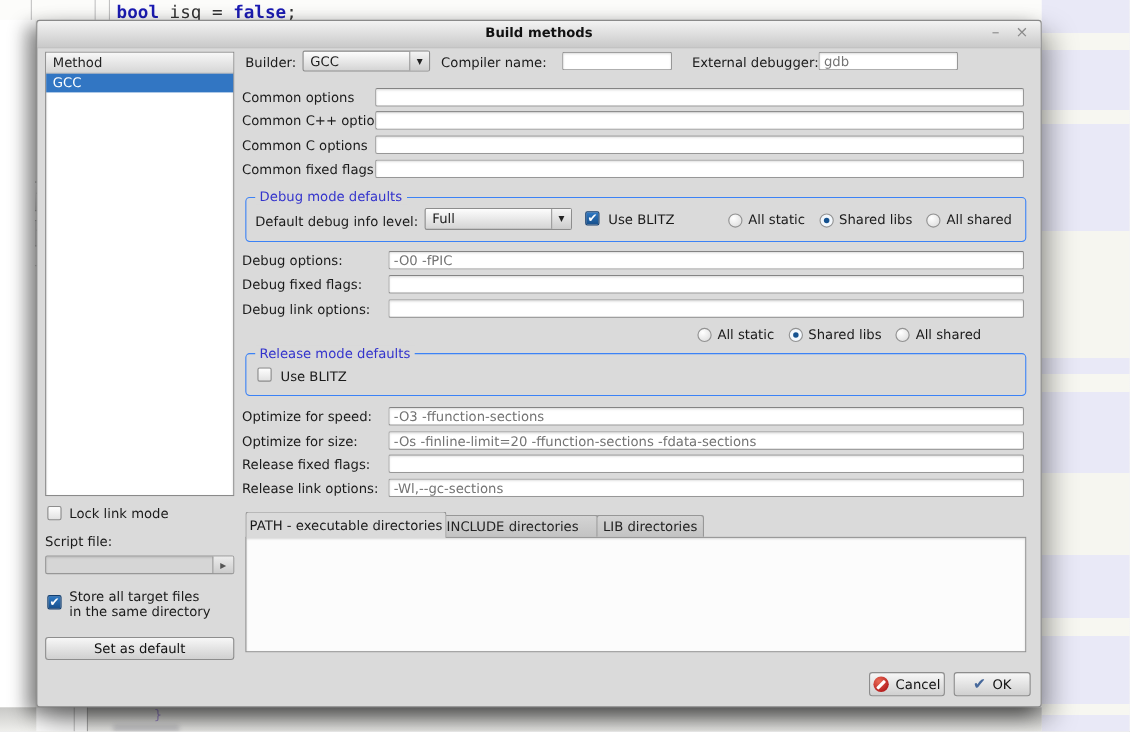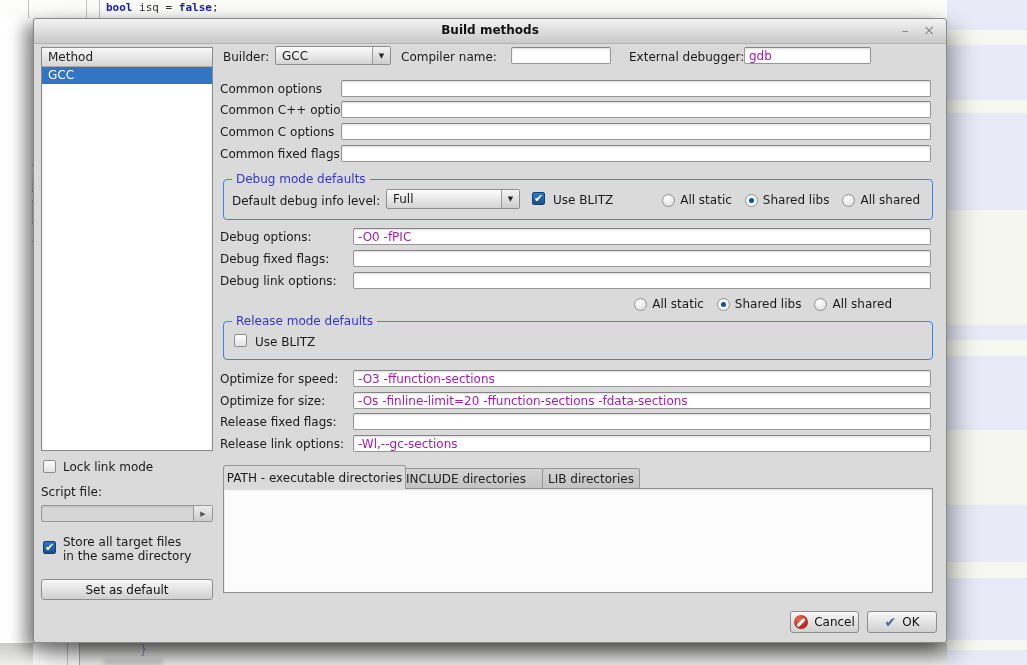--- a/index.html
+++ b/index.html
@@ -4,21 +4,21 @@
 <style>
   html,body{margin:0;padding:0;}
   body{
     width:1027px;height:665px;position:relative;overflow:hidden;
     font-family:"DejaVu Sans","Liberation Sans",sans-serif;font-size:12px;color:#1a1a1a;
     background:#ffffff;
   }
   
   .editor-strip{position:absolute;left:0;top:0;width:947px;height:18px;background:#fcfcfa;}
   .vline{position:absolute;top:0;width:1px;background:#c2c2c2;}
-  .code-line{position:absolute;left:106px;top:1px;font-family:"DejaVu Sans Mono","Liberation Mono",monospace;font-size:11px;white-space:pre;color:#333;}
+  .code-line{position:absolute;left:106px;top:1px;font-family:"DejaVu Sans Mono","Liberation Mono",monospace;font-size:16px;white-space:pre;color:#333;}
   .code-line .kw{color:#1c1cb4;font-weight:bold;}
   .left-strip{position:absolute;left:0;top:18px;width:33px;height:647px;background:#f6f6f4;margin-left:32px;}
   .file-tab{position:absolute;left:0;top:147px;width:33px;height:25px;background:linear-gradient(#fdfdfd,#d2d2d2);border-top:1px solid #9a9a9a;border-bottom:1px solid #9a9a9a;line-height:24px;padding-left:1px;color:#222;white-space:nowrap;overflow:hidden;}
   .file-tab2{position:absolute;left:0;top:182px;width:31px;height:22px;background:#dadada;border-top:1px solid #ababab;border-bottom:1px solid #ababab;line-height:21px;padding-left:1px;color:#444;white-space:nowrap;overflow:hidden;}
   .left-hline{position:absolute;left:0;top:223px;width:33px;height:1px;background:#bdbdbd;}
   .right-stripes{position:absolute;left:947px;top:0;width:80px;height:665px;
     background:linear-gradient(to bottom,
       #e9e9f7 0,#e9e9f7 30px,#f7f7f1 30px,#f7f7f1 45px,
       #e9e9f7 45px,#e9e9f7 100px,#f7f7f1 100px,#f7f7f1 113px,
       #e9e9f7 113px,#e9e9f7 210px,#f6f6f0 210px,#f6f6f0 325px,
@@ -31,21 +31,21 @@
   .bottom-frag{position:absolute;left:140px;top:0px;color:#7a5fc0;opacity:.65;font-family:"DejaVu Sans Mono",monospace;}
   .bottom-blur{position:absolute;left:103px;top:16px;width:60px;height:6px;background:#667;opacity:.25;filter:blur(2px);}
   
   .dialog{position:absolute;left:33px;top:18px;width:914px;height:625px;background:#dadada;
     border:1px solid #8a8a8a;border-radius:3px;box-sizing:border-box;
     box-shadow:-9px 6px 16px rgba(0,0,0,.42),8px 12px 24px rgba(0,0,0,.35);}
   .titlebar{position:absolute;left:0;top:0;right:0;height:24px;background:linear-gradient(#f3f3f3,#c9c9c9);border-bottom:1px solid #b3b3b3;border-radius:3px 3px 0 0;}
   .title{text-align:center;font-weight:bold;line-height:23px;font-size:12px;color:#111;}
   .win-btn{position:absolute;top:0;width:22px;height:23px;text-align:center;line-height:22px;font-size:14px;color:#8a8a8a;cursor:default;}
   .lbl{position:absolute;white-space:nowrap;line-height:14px;color:#1a1a1a;}
-  .input{position:absolute;box-sizing:border-box;height:17px;background:#fff;border:1px solid #979797;border-top-color:#848484;border-radius:2px;box-shadow:inset 0 1px 2px rgba(0,0,0,.14);font:12px "DejaVu Sans","Liberation Sans",sans-serif;padding:0 4px;color:#a21caf;outline:none;}
+  .input{position:absolute;box-sizing:border-box;height:17px;background:#fff;border:1px solid #979797;border-top-color:#848484;border-radius:2px;box-shadow:inset 0 1px 2px rgba(0,0,0,.14);font:12px "DejaVu Sans","Liberation Sans",sans-serif;padding:0 4px;color:#737373;outline:none;}
   .dropdown{position:absolute;box-sizing:border-box;display:flex;align-items:stretch;background:linear-gradient(#fdfdfd,#d4d4d4);border:1px solid #8d8d8d;border-radius:2px;}
   .dropdown .val{flex:1;padding:1px 6px 0;line-height:16px;overflow:hidden;white-space:nowrap;}
   .dropdown .arrow-box{width:17px;border-left:1px solid #9a9a9a;display:flex;align-items:center;justify-content:center;font-size:7px;color:#222;background:linear-gradient(#f4f4f4,#cdcdcd);}
   .checkbox{position:absolute;width:13px;height:13px;box-sizing:border-box;border:1px solid #8d8d8d;border-radius:2px;background:linear-gradient(#fefefe,#e2e2e2);}
   .checkbox.checked{background:linear-gradient(#2f79c4,#17508d);border-color:#143f70;}
   .checkbox.checked::after{content:"✔";position:absolute;left:1px;top:-1px;color:#fff;font-size:11px;}
   .radio{width:13px;height:13px;box-sizing:border-box;border-radius:50%;border:1px solid #929292;background:radial-gradient(circle at 35% 30%,#ffffff,#d9d9d9);flex:0 0 13px;position:relative;}
   .radio.selected{background:#f2f7fc;}
   .radio.selected::after{content:"";position:absolute;left:3px;top:3px;width:5px;height:5px;border-radius:50%;background:#14518f;}
   .radio-row{position:absolute;display:flex;align-items:center;text-align:center;}

